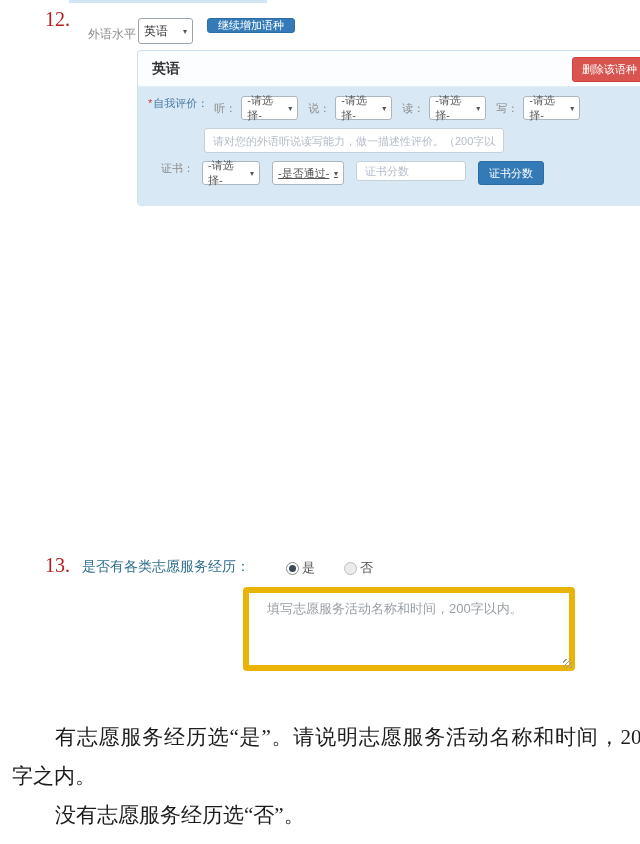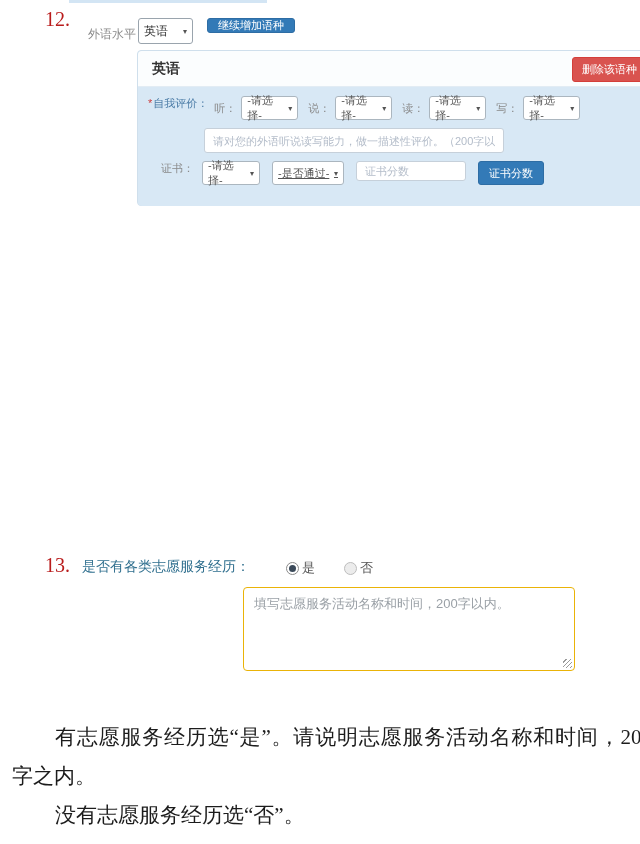--- a/index.html
+++ b/index.html
@@ -49,23 +49,23 @@
   .q-label{font-size:14px;color:#31708f;}
   .radio{display:flex;align-items:center;font-size:13px;color:#555;}
   .radio .circle{width:13px;height:13px;border-radius:50%;box-sizing:border-box;
     margin-right:3px;position:relative;}
   .radio.sel .circle{border:1px solid #8a8a8a;background:#fff;}
   .radio.sel .circle::after{content:"";position:absolute;left:2px;top:2px;width:7px;height:7px;
     border-radius:50%;background:#3b4a5a;}
   .radio.unsel .circle{border:1px solid #bdbdbd;background:#ececec;}
   #ta-wrap{left:243px;top:587px;width:332px;height:84px;}
   #ta-wrap textarea{width:100%;height:100%;resize:none;box-sizing:border-box;
-    border:1px solid #eab308;border-radius:4px;background:#fff;
+    border:6px solid #eab308;border-radius:4px;background:#fff;
     font-family:"Liberation Sans","DejaVu Sans",sans-serif;
-    font-size:13px;color:#333;padding:7px 10px;outline:none;}
+    font-size:13px;color:#333;padding:7px 18px;outline:none;}
   #ta-wrap textarea::placeholder{color:#9aa0a6;opacity:1;}
   .resize-handle{position:absolute;right:3px;bottom:3px;width:9px;height:9px;
     background:repeating-linear-gradient(135deg,transparent 0 2px,#9a9a9a 2px 3px);}
   .strip{background:#d3e5f4;}
 </style>
 </head>
 <body>
 
 <div id="page">
 

